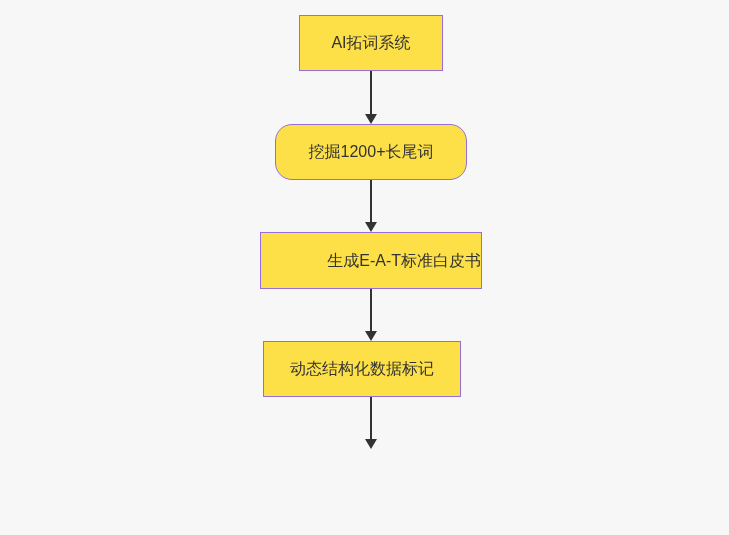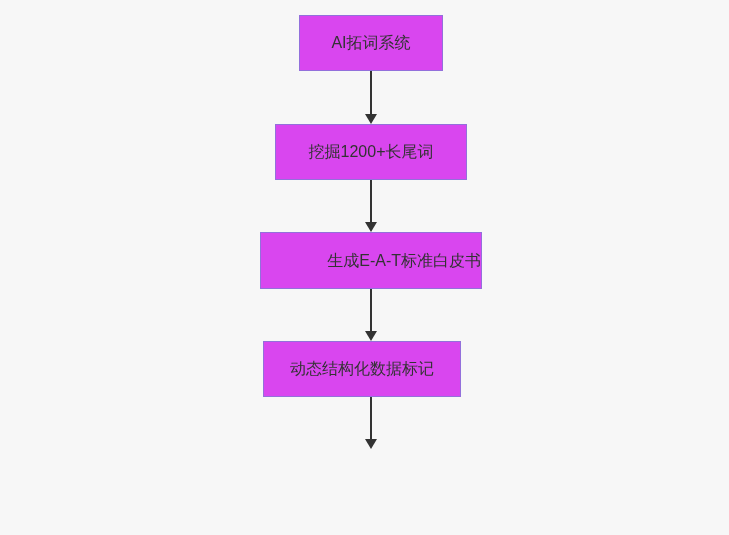--- a/index.html
+++ b/index.html
@@ -15,21 +15,21 @@
     overflow: hidden;
   }
   .canvas {
     position: absolute;
     left: 0; top: 0;
     width: 729px;
     height: 535px;
   }
   .node {
     position: absolute;
-    background: #d946ef;
+    background: #fde047;
     border: 1px solid #9370db;
     box-sizing: border-box;
     display: flex;
     align-items: center;
     justify-content: center;
     text-align: center;
     color: #333333;
     font-size: 16px;
     line-height: 1.2;
   }
@@ -52,21 +52,21 @@
 
 <div class="canvas">
 
   <div class="node" style="left:299px; top:15px; width:144px; height:56px;">
     <span>AI拓词系统</span>
   </div>
 
   <div class="edge-line" style="left:370px; top:71px; height:44px;"></div>
   <div class="edge-arrowhead" style="left:365px; top:114px;"></div>
 
-  <div class="node" style="left:275px; top:124px; width:192px; height:56px;">
+  <div class="node" style="left:275px; top:124px; width:192px; height:56px;border-radius:17px;">
     <span>挖掘1200+长尾词</span>
   </div>
 
   <div class="edge-line" style="left:370px; top:180px; height:43px;"></div>
   <div class="edge-arrowhead" style="left:365px; top:222px;"></div>
 
   <div class="node" style="left:260px; top:232px; width:222px; height:57px;justify-content:flex-end;">
     <span>生成E-A-T标准白皮书</span>
   </div>
 

